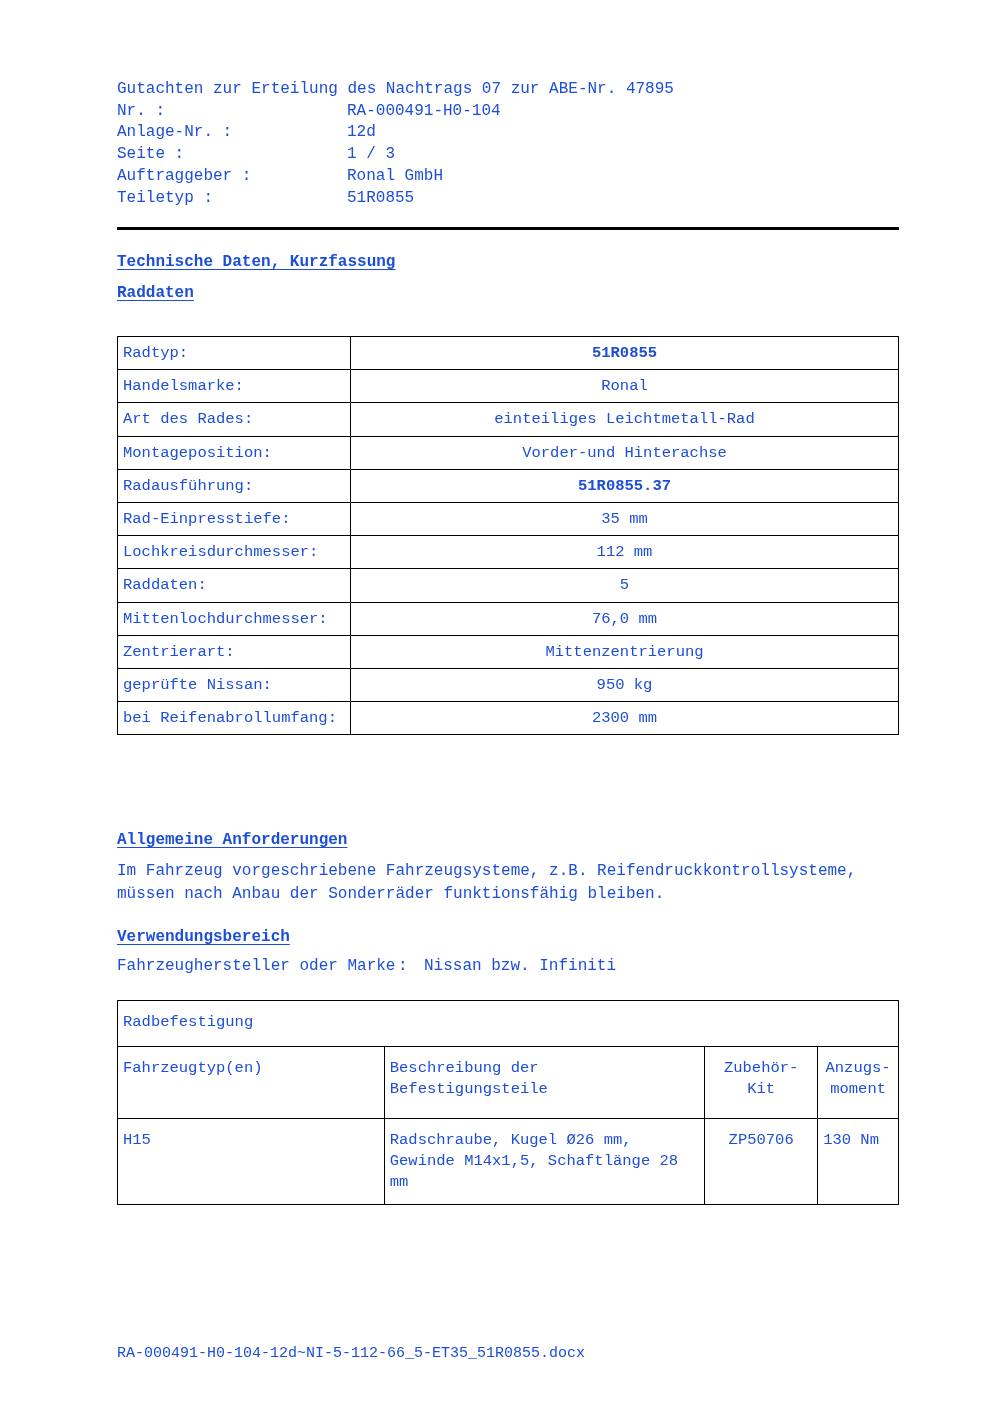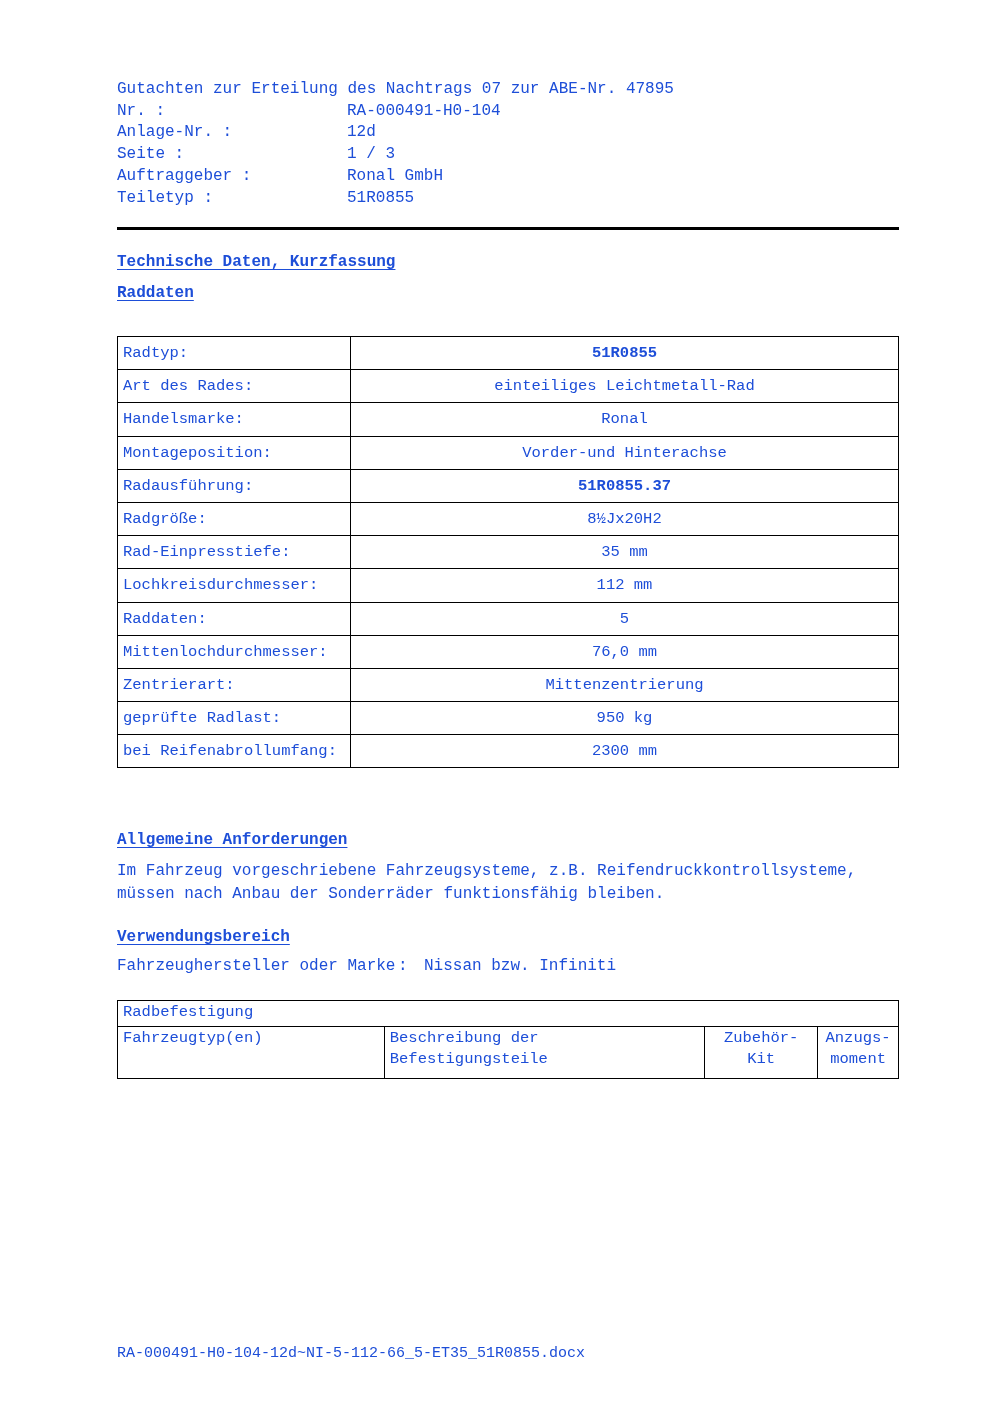--- a/index.html
+++ b/index.html
@@ -97,21 +97,21 @@
     position: absolute;
     left: 117px;
     top: 1000px;
     width: 782px;
     border-collapse: collapse;
     font-size: 15.5px;
     line-height: 21px;
   }
   .mount-table td {
     border: 1.5px solid #000;
-    padding: 1px 5px;
+    padding: 11px 5px;
     vertical-align: top;
     text-align: left;
   }
   .mount-table .title-row td { height: 23px; }
   .mount-table .hdr-row td   { height: 49px; }
   .mount-table .data-row td  { height: 51px; }
   .mount-table .c-type  { width: 260px; }
   .mount-table .c-desc  { width: 315px; }
   .mount-table .c-kit   { width: 103px; text-align: center; }
   .mount-table .c-tq    { width: 70px; text-align: center;  }
@@ -160,61 +160,57 @@
   <div class="heading h-tech">Technische Daten, Kurzfassung</div>
   <div class="heading h-rad">Raddaten</div>
 
   <table class="wheel-table">
     <tbody>
         <tr>
           <td class="lbl">Radtyp:</td>
           <td class="val bold">51R0855</td>
         </tr>
         <tr>
+          <td class="lbl">Handelsmarke:</td>
+          <td class="val">Ronal</td>
+        </tr>
+        <tr>
           <td class="lbl">Art des Rades:</td>
           <td class="val">einteiliges Leichtmetall-Rad</td>
         </tr>
         <tr>
-          <td class="lbl">Handelsmarke:</td>
-          <td class="val">Ronal</td>
-        </tr>
-        <tr>
           <td class="lbl">Montageposition:</td>
           <td class="val">Vorder-und Hinterachse</td>
         </tr>
         <tr>
           <td class="lbl">Radausführung:</td>
           <td class="val bold">51R0855.37</td>
         </tr>
         <tr>
-          <td class="lbl">Radgröße:</td>
-          <td class="val">8½Jx20H2</td>
-        </tr>
-        <tr>
           <td class="lbl">Rad-Einpresstiefe:</td>
           <td class="val">35 mm</td>
         </tr>
         <tr>
           <td class="lbl">Lochkreisdurchmesser:</td>
           <td class="val">112 mm</td>
         </tr>
         <tr>
           <td class="lbl">Raddaten:</td>
           <td class="val">5</td>
         </tr>
         <tr>
           <td class="lbl">Mittenlochdurchmesser:</td>
           <td class="val">76,0 mm</td>
         </tr>
         <tr>
           <td class="lbl">Zentrierart:</td>
           <td class="val">Mittenzentrierung</td>
         </tr>
         <tr>
-          <td class="lbl">geprüfte Radlast:</td>
+          <td class="lbl">geprüfte Nissan:</td>
           <td class="val">950 kg</td>
         </tr>
         <tr>
           <td class="lbl">bei Reifenabrollumfang:</td>
           <td class="val">2300 mm</td>
         </tr>
       </tbody>
   </table>
 
   <div class="heading h-allg">Allgemeine Anforderungen</div>
@@ -231,18 +227,24 @@
     <tbody>
       <tr class="title-row">
         <td colspan="4">Radbefestigung</td>
       </tr>
       <tr class="hdr-row">
         <td class="c-type">Fahrzeugtyp(en)</td>
         <td class="c-desc">Beschreibung der Befestigungsteile</td>
         <td class="c-kit">Zubehör-Kit</td>
         <td class="c-tq">Anzugs-moment</td>
       </tr>
+      <tr class="data-row">
+        <td>H15</td>
+        <td>Radschraube, Kugel Ø26 mm, Gewinde M14x1,5, Schaftlänge 28 mm</td>
+        <td class="center">ZP50706</td>
+        <td>130 Nm</td>
+      </tr>
     </tbody>
   </table>
 
   <div class="footer">RA-000491-H0-104-12d~NI-5-112-66_5-ET35_51R0855.docx</div>
 
 </div>
 
 </body></html>

